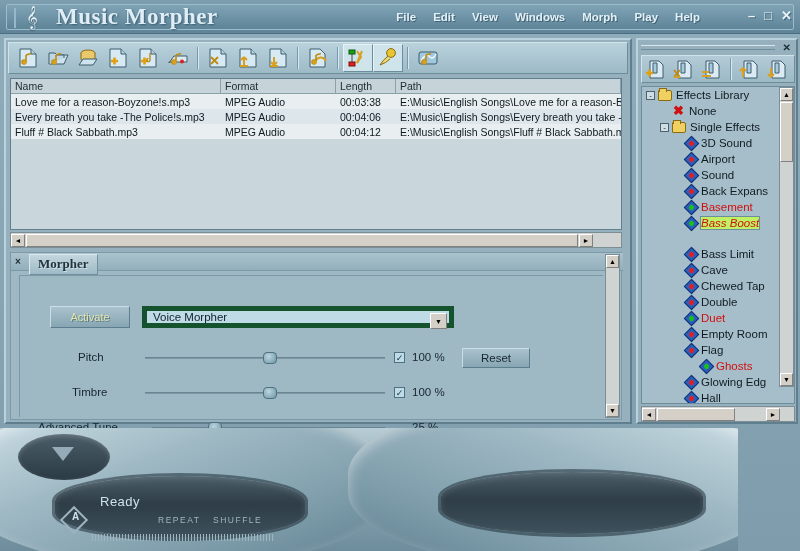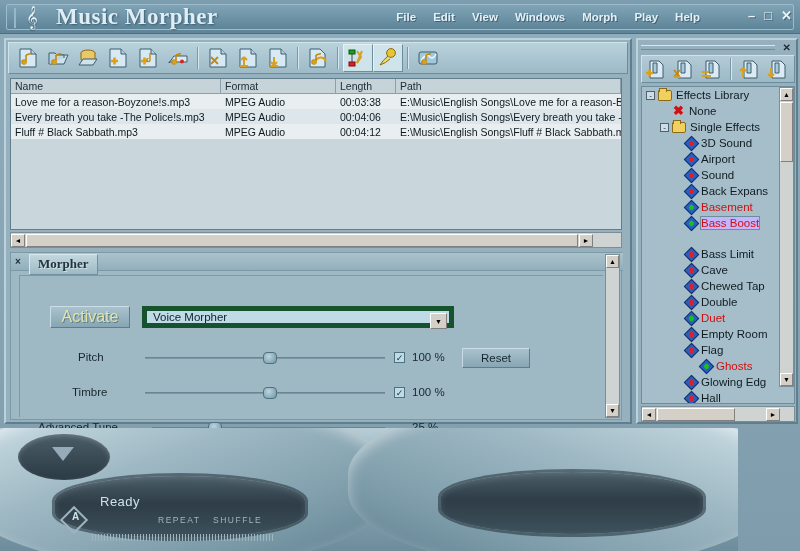--- a/index.html
+++ b/index.html
@@ -98,21 +98,21 @@
     background:#9fb9c4;border-left:1px solid #7b99a6;border-top:1px solid #7b99a6;}
   .vscroll{position:absolute;right:1px;top:1px;width:15px;bottom:1px;
     background:#cfd4d2;border:1px solid #7b8e96;}
   .vbtn{width:13px;height:13px;background:#d4d0c8;border:1px solid #fff;
     border-right-color:#808080;border-bottom-color:#808080;
     display:flex;align-items:center;justify-content:center;font-size:7px;}
 
   .activate{position:absolute;left:30px;top:30px;width:80px;height:22px;
     background:linear-gradient(180deg,#a9c2cd 0%,#87a5b3 100%);
     border:1px solid #c8dde5;border-right-color:#5c7d8d;border-bottom-color:#5c7d8d;
-    color:#e4e4a8;font-size:16px;display:flex;align-items:center;
+    color:#e4e4a8;font-size:11px;display:flex;align-items:center;
     justify-content:center;text-shadow:1px 1px 0 #5a7b8b;cursor:pointer;text-align:center;}
   .combo{position:absolute;left:122px;top:30px;width:312px;height:22px;
     background:#bedbe6;border:5px solid #14532d; display:flex;align-items:center;}
   .combo span{font-size:11.5px;color:#12222b;padding-left:6px;}
   .combo .arrow{position:absolute;right:2px;top:2px;width:17px;height:16px;
     background:#d4d0c8;border:1px solid #fff;
     border-right-color:#808080;border-bottom-color:#808080;
     display:flex;align-items:center;justify-content:center;font-size:7px;}
 
   .slrow{position:absolute;left:0;width:100%;height:20px;}
@@ -146,21 +146,21 @@
     border:1px solid #cfe3ea;border-right-color:#6d8d9d;border-bottom-color:#6d8d9d;
     display:flex;align-items:center;}
   .rtbtn{width:28px;height:26px;display:flex;align-items:center;justify-content:center;cursor:pointer;}
 
   .tree{position:absolute;left:3px;top:46px;width:154px;height:318px;
     background:#a6bec9;border:1px solid #6d8d9d;overflow:hidden;}
   .treeinner{position:absolute;left:0;top:0;width:139px;height:316px;overflow:hidden;}
   .tnode{display:flex;align-items:center;height:16px;white-space:nowrap;}
   .tnode span.lbl{font-size:11.5px;color:#101c23;}
   .tnode span.lbl.red{color:#d01010;}
-  .tnode.sel span.lbl{background:#c4b5fd;outline:1px solid #6d8d9d;}
+  .tnode.sel span.lbl{background:#bef264;outline:1px solid #6d8d9d;font-style:italic;}
   .expander{width:9px;height:9px;border:1px solid #4d6170;background:#cfdde4;
     font-size:8px;line-height:7px;text-align:center;color:#102028;margin-right:3px;
     cursor:pointer;}
   .folder{width:14px;height:11px;background:#f0d060;border:1px solid #8a6a12;
     border-radius:1px 2px 2px 1px;margin-right:4px;position:relative;}
   .folder:before{content:"";position:absolute;left:0;top:-3px;width:6px;height:3px;
     background:#f0d060;border:1px solid #8a6a12;border-bottom:none;}
   .diamond{width:11px;height:11px;margin-right:4px;transform:rotate(45deg);
     background:#2a5fc0;border:1px solid #14306a;position:relative;}
   .diamond i{position:absolute;left:2px;top:2px;width:5px;height:5px;

